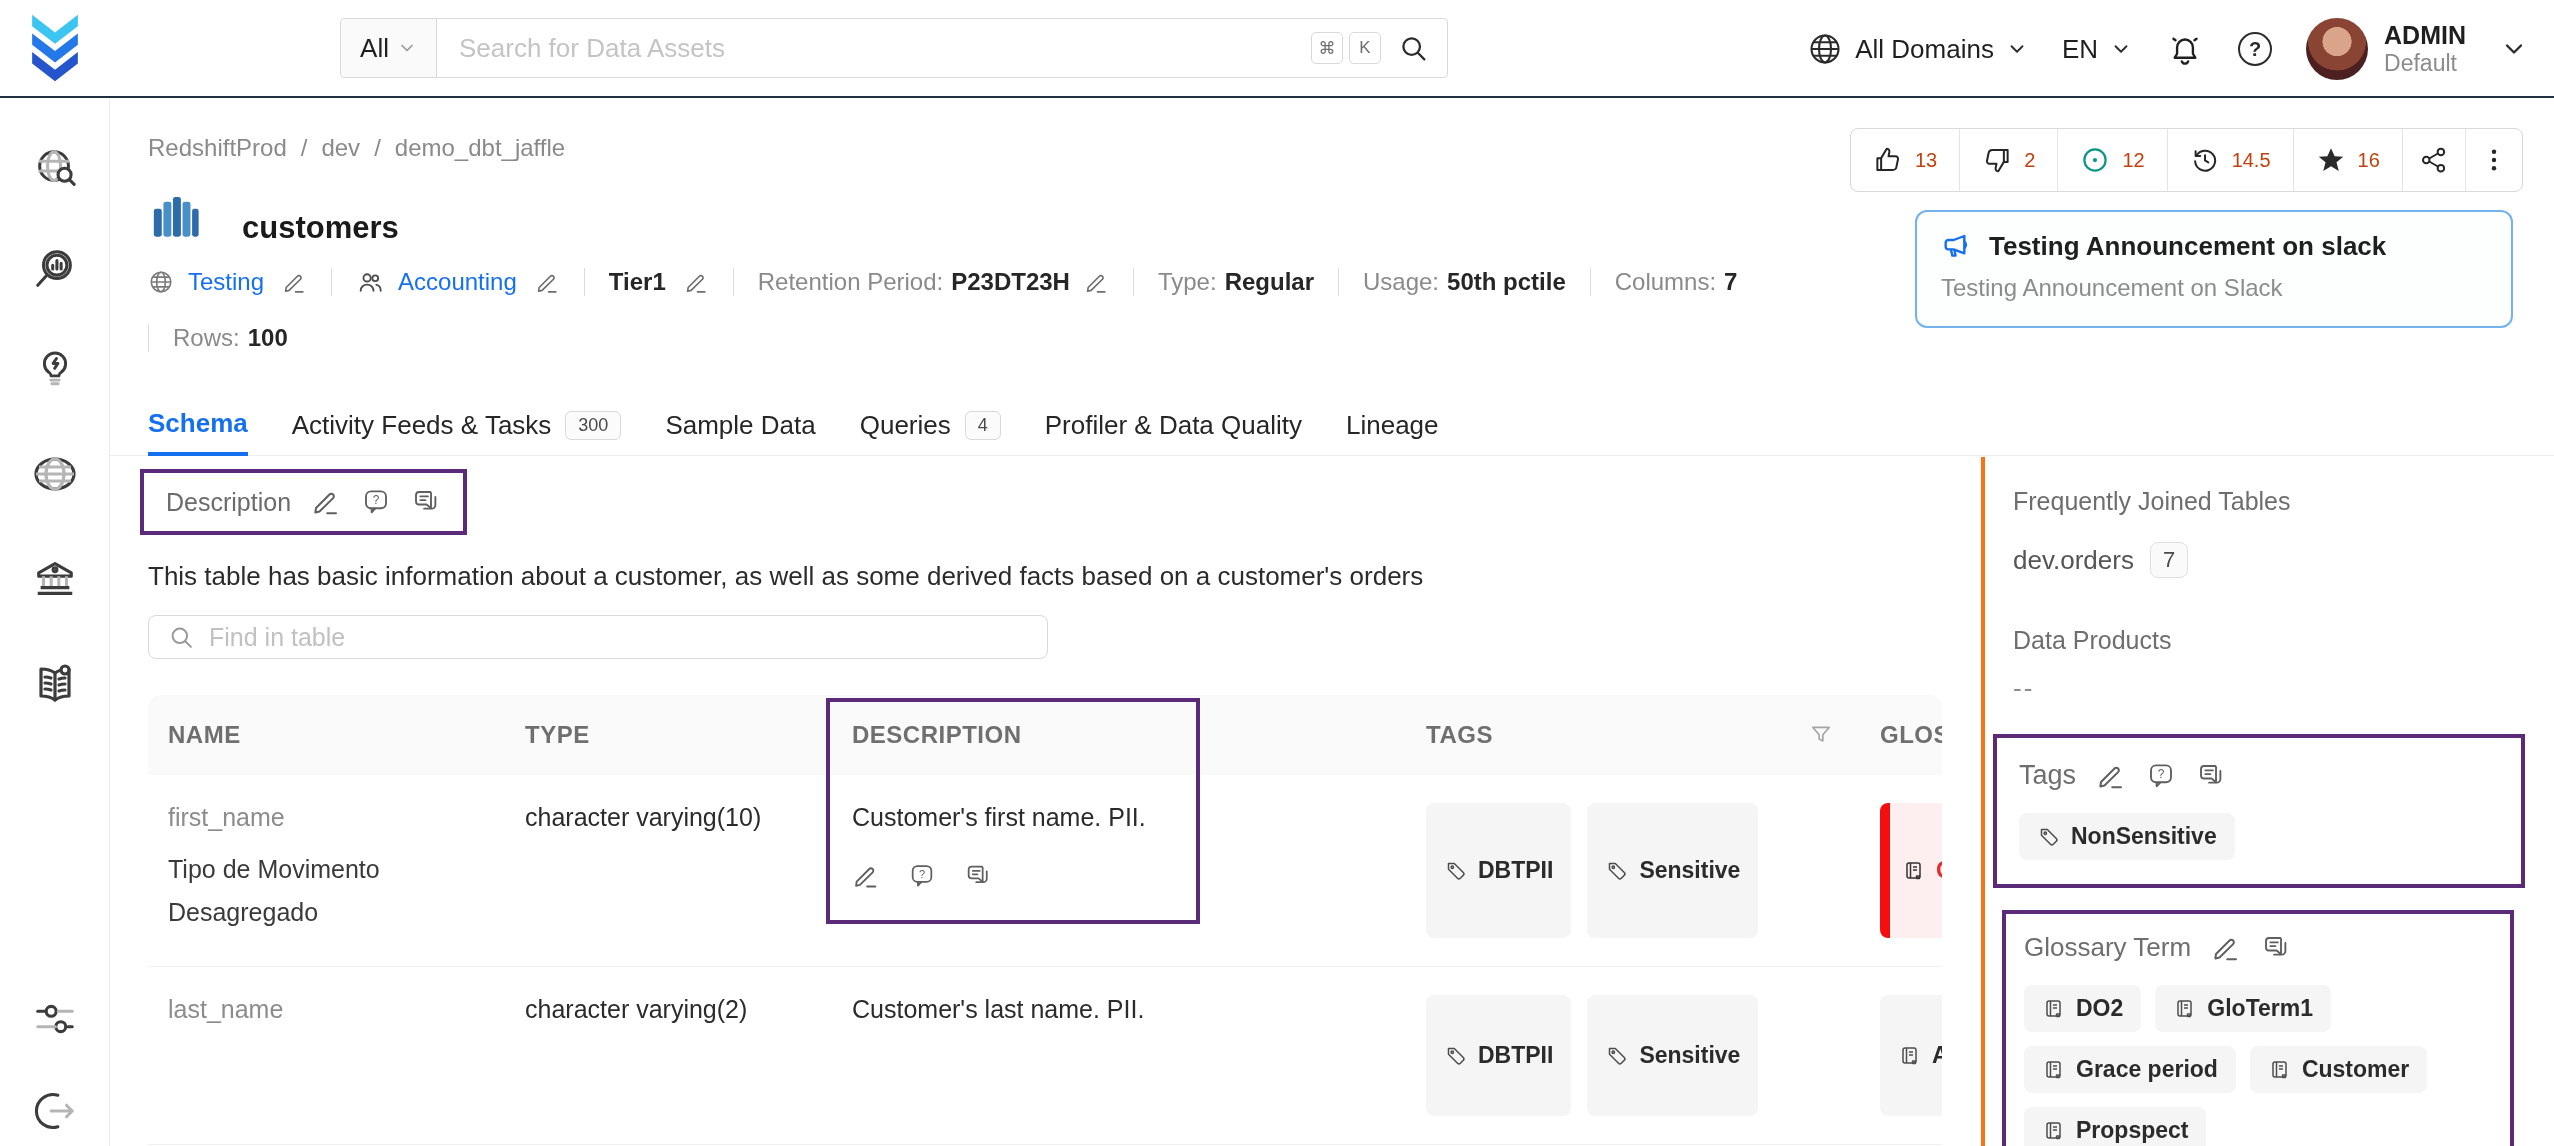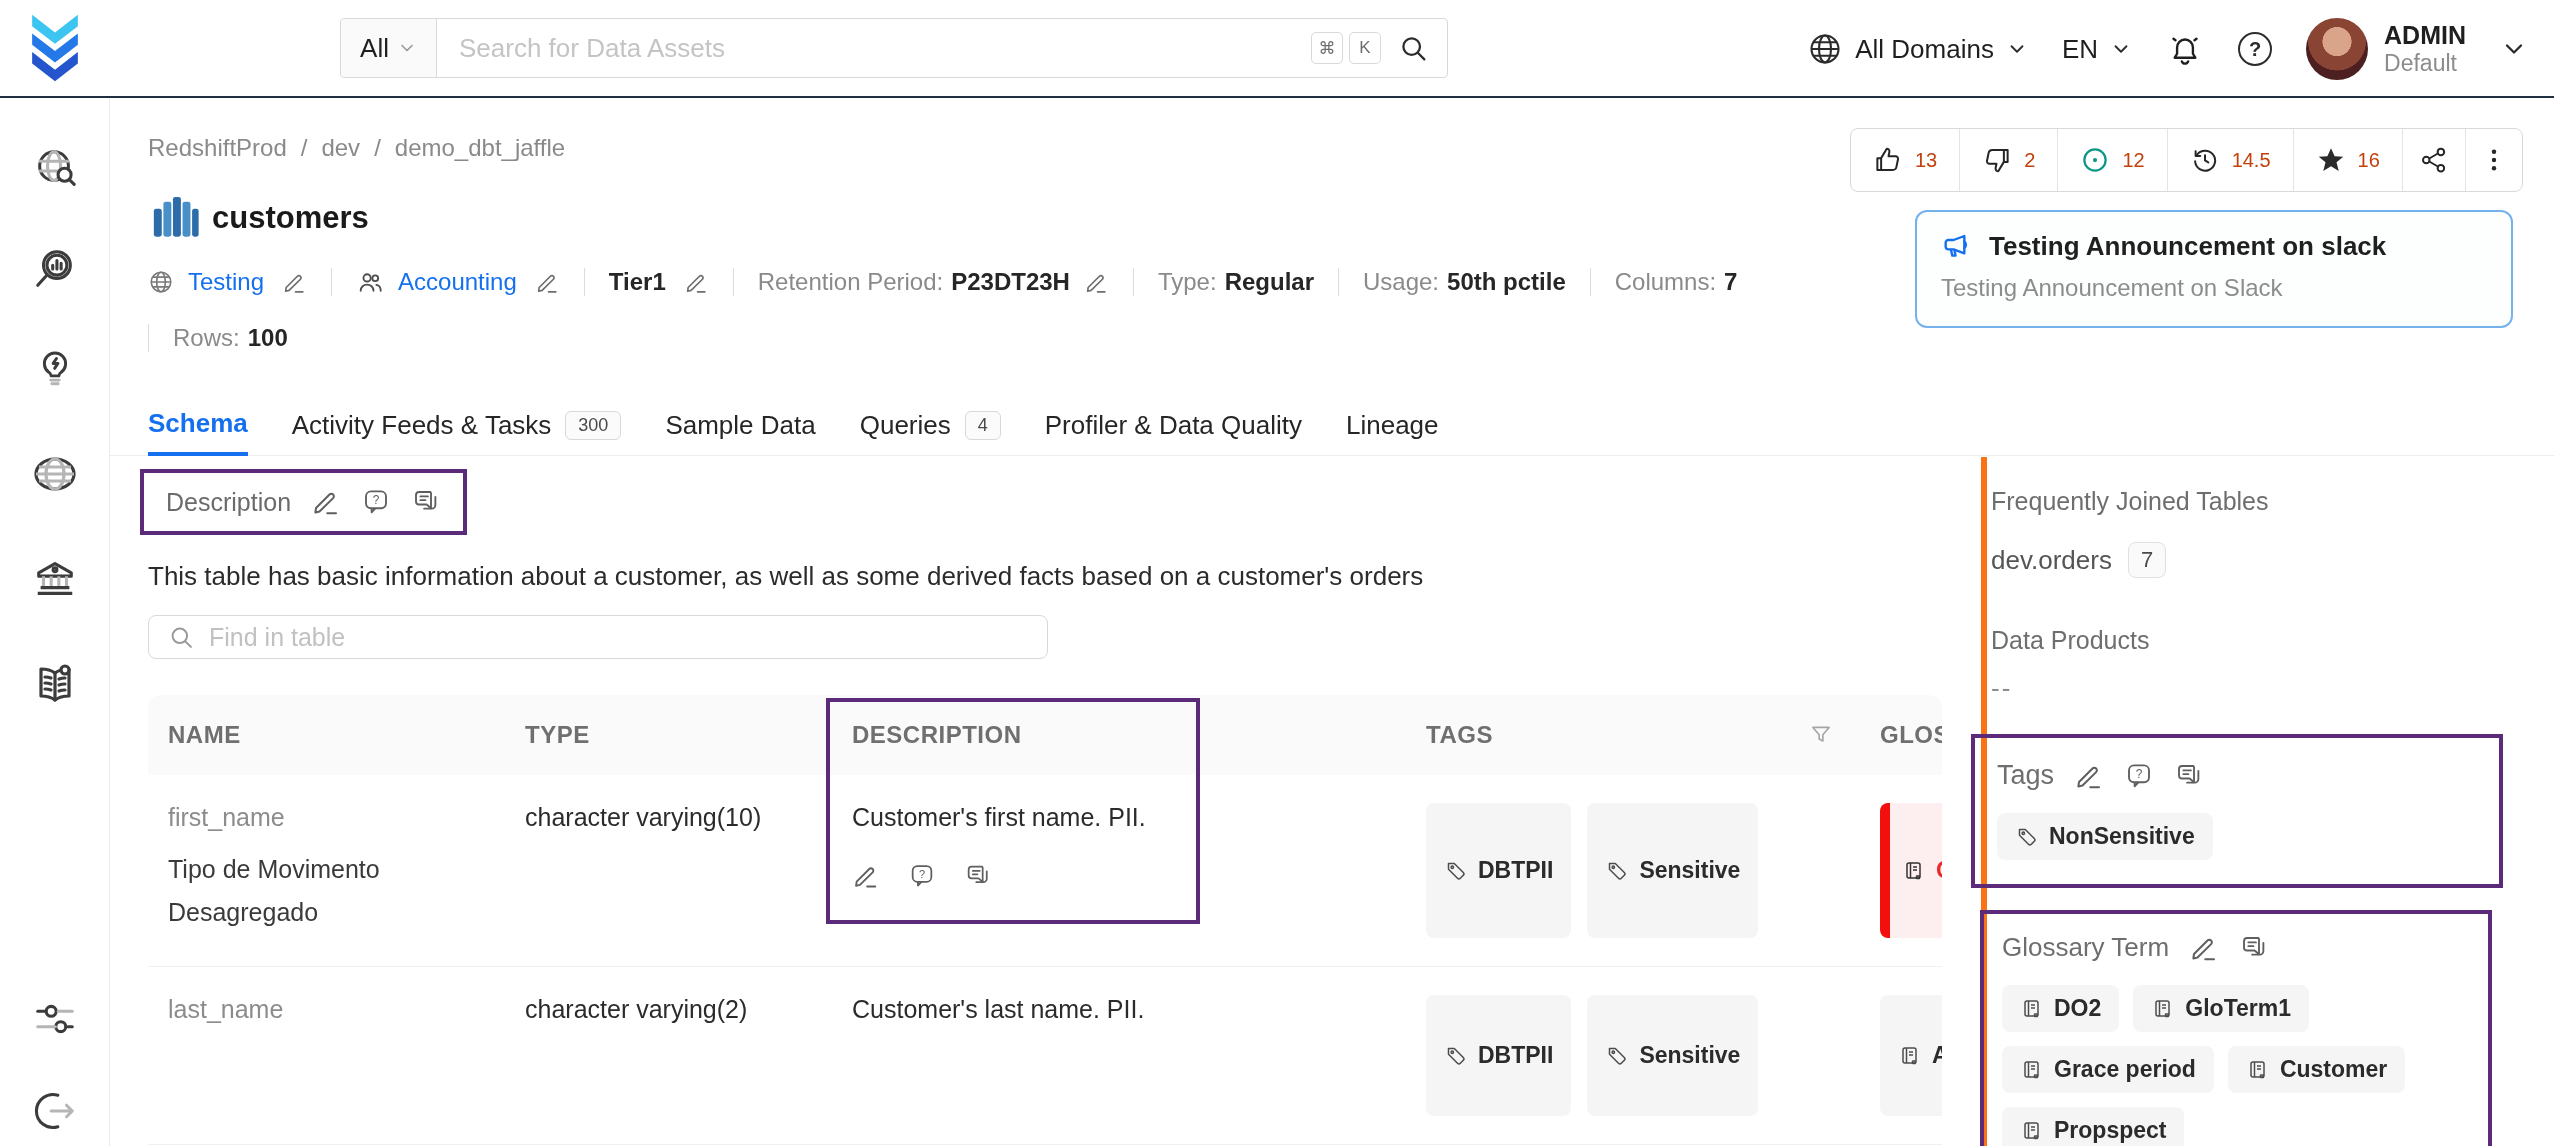--- a/index.html
+++ b/index.html
@@ -43,21 +43,21 @@
 
   .breadcrumb { position:absolute; left:38px; top:36px; font-size:24px; color:#8a8a8a; display:flex; gap:14px; }
   .crumb { color:#8a8a8a; }
 
   .stats-group { position:absolute; left:1740px; top:30px; height:64px; display:flex; align-items:stretch;
     border:1px solid #d9d9d9; border-radius:8px; background:#fff; }
   .stat-seg { display:flex; align-items:center; justify-content:center; gap:12px; padding:0 22px;
     border-right:1px solid #e4e4e4; font-size:20px; color:#c2410c; }
   .stat-seg:last-child { border-right:none; }
 
-  .title-row { position:absolute; left:38px; top:92px; display:flex; align-items:center; gap:8px; }
+  .title-row { position:absolute; left:38px; top:92px; display:flex; align-items:flex-end; gap:38px; }
   .page-title { font-size:31px; font-weight:bold; color:#1a1a1a; }
 
   .announcement { position:absolute; left:1805px; top:112px; width:598px; height:118px;
     border:2px solid #74b2ee; border-radius:12px; background:#fdfefe; padding:18px 24px; }
   .ann-title-row { display:flex; align-items:center; gap:16px; }
   .ann-title { font-size:26px; font-weight:bold; color:#1f1f1f; }
   .ann-sub { margin-top:12px; font-size:24px; color:#8c8c8c; }
 
   .meta-row { position:absolute; left:38px; display:flex; align-items:center; font-size:24px; color:#8a8a8a; }
   .meta-row.r1 { top:170px; }
@@ -71,21 +71,21 @@
 
   .tabs-row { position:absolute; left:0; top:296px; width:100%; height:62px; border-bottom:1px solid #ededed; }
   .tabs { position:absolute; left:38px; top:0; height:62px; display:flex; gap:44px; }
   .tab { display:flex; align-items:center; gap:14px; font-size:26px; color:#262626; height:62px; }
   .tab.active { color:#1570ef; font-weight:bold; border-bottom:4px solid #1570ef; }
   .count-pill { font-size:18px; color:#4a4a4a; border:1px solid #d9d9d9; background:#fbfbfb;
     border-radius:6px; padding:3px 12px; }
 
   .content-row { position:absolute; left:0; top:359px; right:0; bottom:0; display:flex; }
   .left-col { width:1871px; position:relative; flex:none; }
-  .right-col { flex:1; border-left:6px solid #f97316; position:relative; padding:30px 0 0 4px; }
+  .right-col { flex:1; border-left:4px solid #f97316; position:relative; padding:30px 0 0 28px; }
 
   .purple { border:4px solid #5b2a78; }
 
   .desc-head-box { position:absolute; left:30px; top:12px; display:flex; align-items:center; gap:20px;
     padding:14px 22px; }
   .sec-head { font-size:25px; color:#6b6b6b; }
   .head-ic { color:#5f5f5f; display:flex; }
 
   .desc-text { position:absolute; left:38px; top:104px; font-size:26px; color:#2b2b2b; }
 

